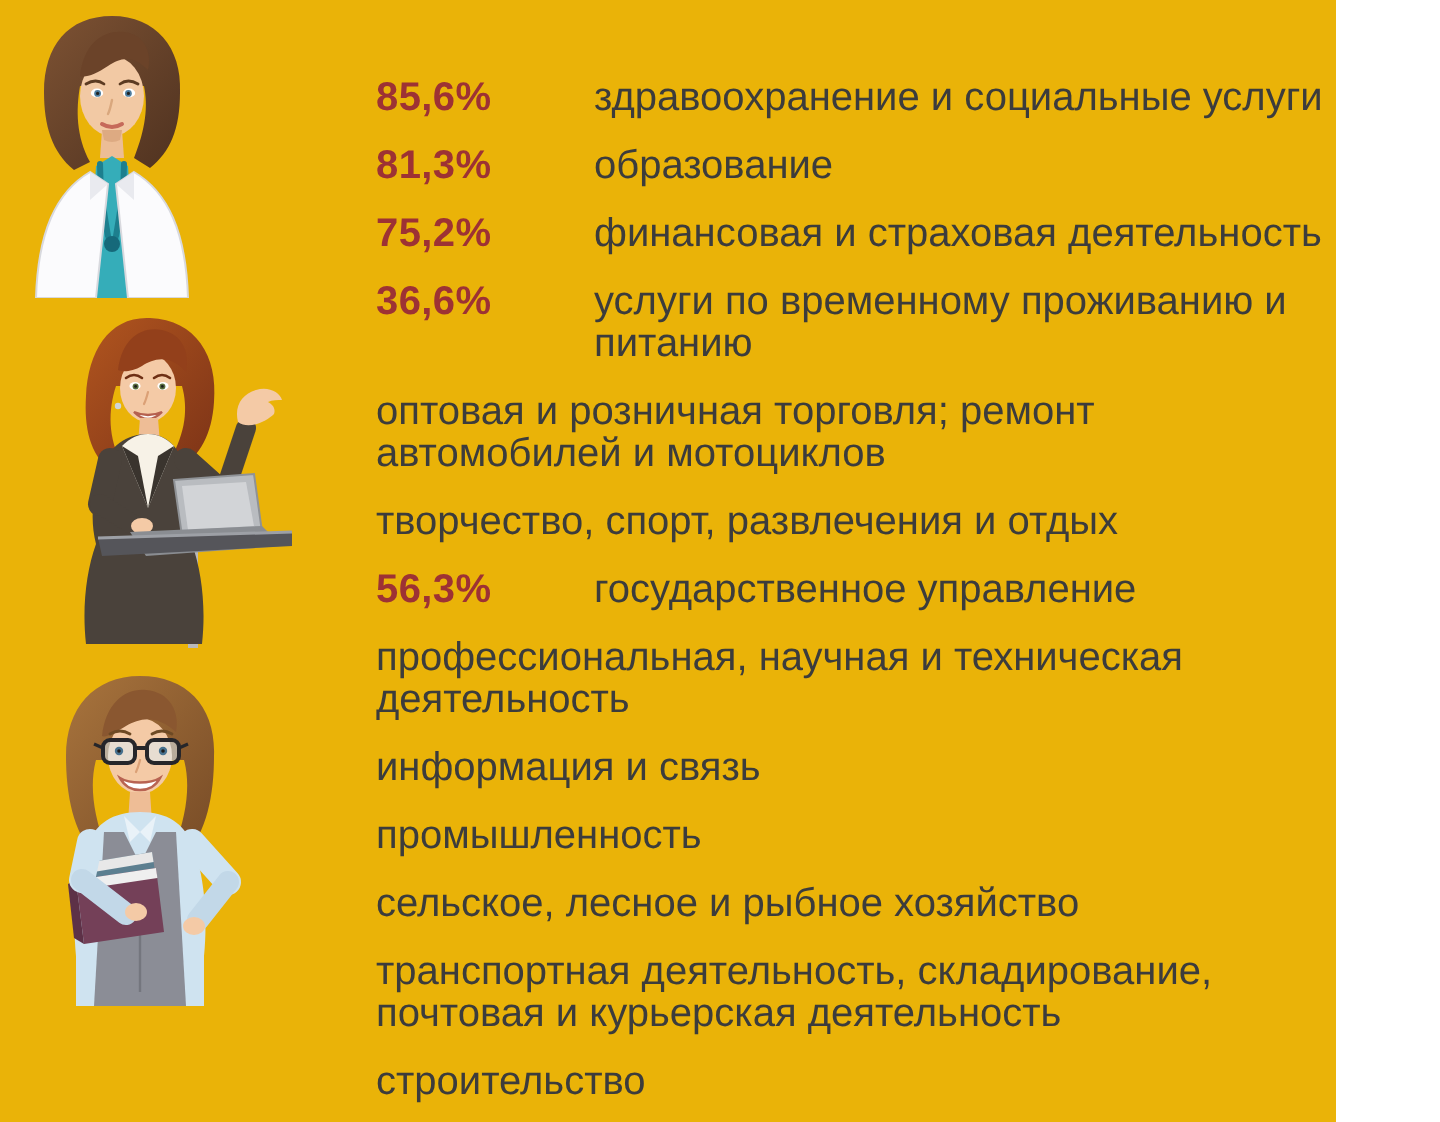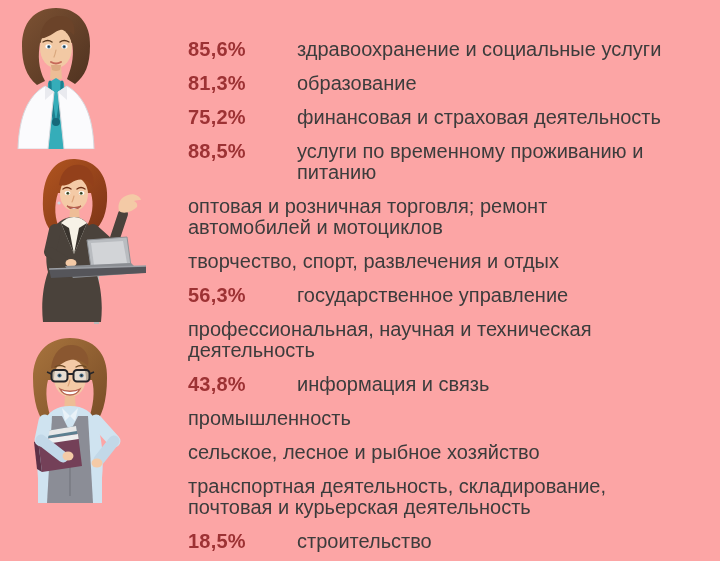--- a/index.html
+++ b/index.html
@@ -1,17 +1,17 @@
 <!DOCTYPE html>
 <html style="--percent_color: #9D3234; --label_color: #3C3C3C;"><head>
 <meta charset="utf-8">
 <style>
   html,body { margin:0; padding:0; background:#ffffff; }
   .canvas {
-    position:relative; width:720px; height:561px; background:#fca5a5;
+    position:relative; width:668px; height:561px; background:#eab308;
     overflow:hidden; font-family:"Liberation Sans", sans-serif;
   }
   .illu { position:absolute; margin:0; }
   .illu-doctor   { left:10px;  top:4px;   width:92px;  height:145px; }
   .illu-business { left:3px;   top:154px; width:145px; height:170px; }
   .illu-teacher  { left:18px;  top:336px; width:116px; height:167px; }
   .illu svg { display:block; width:100%; height:100%; }
 
   .list {
     position:absolute; left:188px; top:39px;
@@ -196,52 +196,50 @@
     </div>
     <div class="row">
       <div class="pct">81,3%</div>
       <div class="lbl">образование</div>
     </div>
     <div class="row">
       <div class="pct">75,2%</div>
       <div class="lbl">финансовая и страховая деятельность</div>
     </div>
     <div class="row">
-      <div class="pct">88,5%</div>
+      <div class="pct">36,6%</div>
       <div class="lbl">услуги по временному проживанию и
 питанию</div>
     </div>
     <div class="row">
       <div class="lbl">оптовая и розничная торговля; ремонт
 автомобилей и мотоциклов</div>
     </div>
     <div class="row">
       <div class="lbl">творчество, спорт, развлечения и отдых</div>
     </div>
     <div class="row">
       <div class="pct">56,3%</div>
       <div class="lbl">государственное управление</div>
     </div>
     <div class="row">
       <div class="lbl">профессиональная, научная и техническая
 деятельность</div>
     </div>
     <div class="row">
-      <div class="pct">43,8%</div>
       <div class="lbl">информация и связь</div>
     </div>
     <div class="row">
       <div class="lbl">промышленность</div>
     </div>
     <div class="row">
       <div class="lbl">сельское, лесное и рыбное хозяйство</div>
     </div>
     <div class="row">
       <div class="lbl">транспортная деятельность, складирование,
 почтовая и курьерская деятельность</div>
     </div>
     <div class="row">
-      <div class="pct">18,5%</div>
       <div class="lbl">строительство</div>
     </div>
   </div>
 
 </div>
 
 </body></html>

